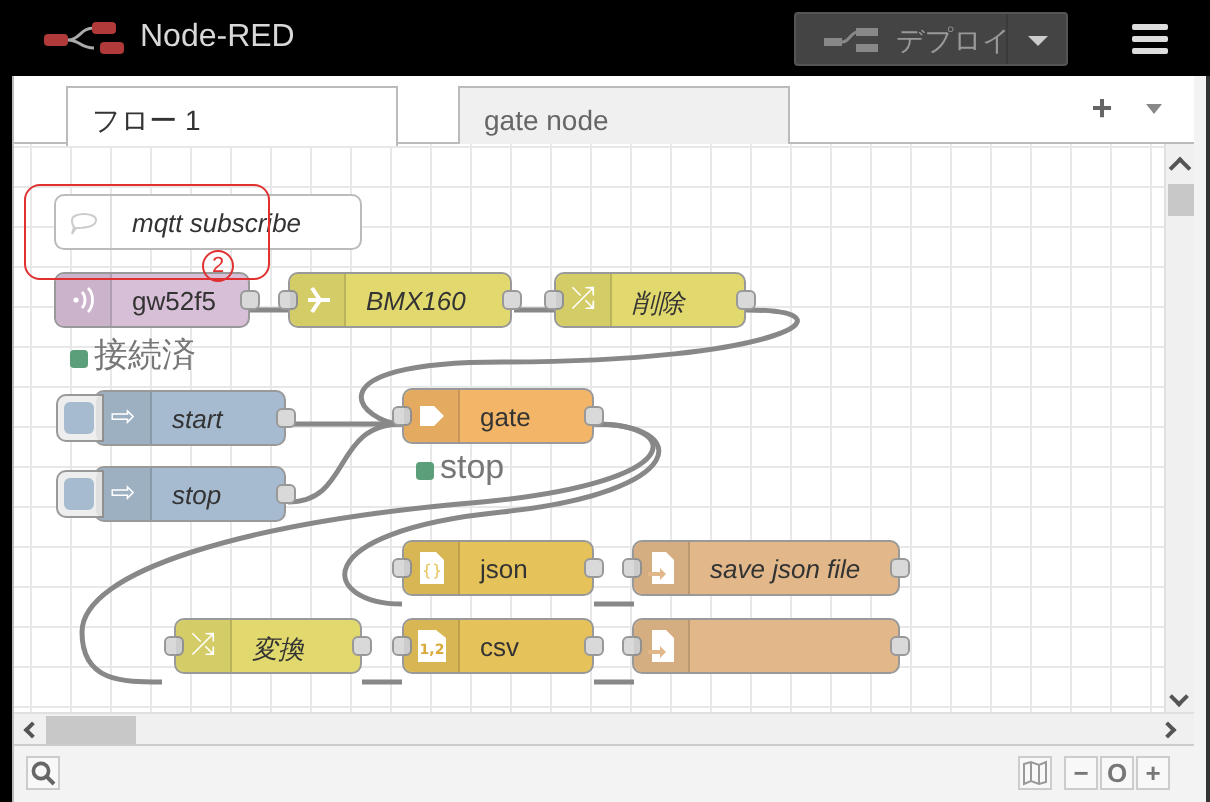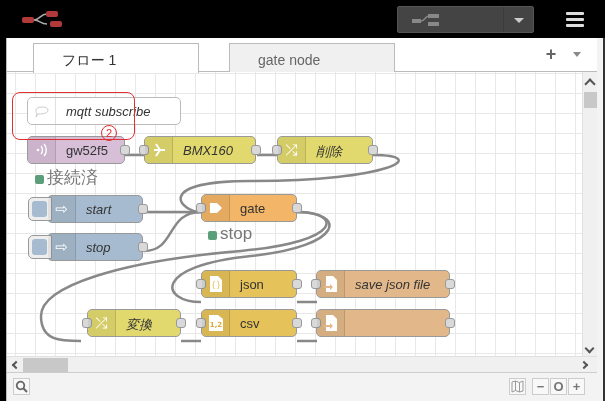--- a/index.html
+++ b/index.html
@@ -12,21 +12,21 @@
   .deploy-btn { position: absolute; left: 397px; top: 6px; width: 137px; height: 27px; background: #444; border: 1px solid #555; border-radius: 2px; color: #999; font-size: 14px; }
   .deploy-icon { position: absolute; left: 14px; top: 7px; width: 28px; height: 13px; }
   .deploy-label { position: absolute; left: 50px; top: 5px; }
   .deploy-caret { position: absolute; right: 0; top: 0; width: 30px; height: 25px; border-left: 1px solid #3a3a3a; }
   .deploy-caret::after { content: ""; position: absolute; left: 10px; top: 11px; border-left: 5px solid transparent; border-right: 5px solid transparent; border-top: 5px solid #ccc; }
   .menu-btn { position: absolute; left: 562px; top: 10px; width: 28px; height: 18px; }
   .menu-btn span { position: absolute; left: 4px; width: 18px; height: 3px; background: #ddd; border-radius: 1px; }
 
   .workspace { position: absolute; left: 6px; top: 38px; width: 597px; height: 363px; background: #f3f3f3; border-left: 1px solid #bbb; }
   .tabbar { position: absolute; left: 0; top: 0; width: 590px; height: 34px; background: #fff; border-bottom: 1px solid #bbb; }
-  .tab { position: absolute; top: 5px; height: 30px; border: 1px solid #bbb; border-bottom: none; font-size: 14px; padding: 8px 0 0 28px; }
+  .tab { position: absolute; top: 5px; height: 30px; border: 1px solid #bbb; border-bottom: none; font-size: 14px; padding: 8px 0 0 12px; }
   .tab.active { left: 26px; width: 166px; background: #fff; color: #333; height: 30px; z-index: 2; }
   .tab.inactive { left: 222px; width: 166px; background: #f0f0f0; color: #666; height: 29px; }
   .tab-add { position: absolute; left: 536px; top: 8px; width: 16px; height: 16px; color: #666; font-size: 18px; font-weight: bold; line-height: 16px; text-align: center; }
   .tab-menu { position: absolute; left: 566px; top: 14px; border-left: 4px solid transparent; border-right: 4px solid transparent; border-top: 5px solid #888; }
 
   .canvas { position: absolute; left: 0; top: 34px; width: 575px; height: 284px; overflow: hidden;
     background-color: #fff;
     background-image: linear-gradient(#e8e8e8 1px, transparent 1px), linear-gradient(90deg, #e8e8e8 1px, transparent 1px);
     background-size: 20px 20px; background-position: 8px 1px; }
   .vscroll { position: absolute; left: 575px; top: 34px; width: 15px; height: 284px; background: #f0f0f0; border-left: 1px solid #e0e0e0; }
@@ -59,27 +59,29 @@
 </head>
 <body>
 
 <div class="header">
   <svg class="logo" viewBox="0 0 46 16">
     <path d="M14 9 C20 9,20 3,27 3 M14 9 C20 9,20 13,27 13" stroke="#aaa" stroke-width="1.5" fill="none"></path>
     <rect x="2" y="6" width="12" height="6" rx="2" fill="#b03a3a"></rect>
     <rect x="26" y="0" width="12" height="6" rx="2" fill="#b03a3a"></rect>
     <rect x="30" y="10" width="12" height="6" rx="2" fill="#b03a3a"></rect>
   </svg>
+  <span class="app-title">Node-RED</span>
   <div class="deploy-btn">
     <svg class="deploy-icon" viewBox="0 0 28 13">
       <rect x="0" y="5" width="9" height="4" fill="#888"></rect>
       <path d="M9 7 C13 7,13 2,17 2" stroke="#888" stroke-width="1.5" fill="none"></path>
       <rect x="16" y="0" width="11" height="4" fill="#888"></rect>
       <rect x="16" y="8" width="11" height="4" fill="#888"></rect>
     </svg>
+    <span class="deploy-label">デプロイ</span>
     <div class="deploy-caret"></div>
   </div>
   <div class="menu-btn">
     <span style="top:2px"></span>
       <span style="top:8px"></span>
       <span style="top:14px"></span>
   </div>
 </div>
 
 <div class="workspace">

